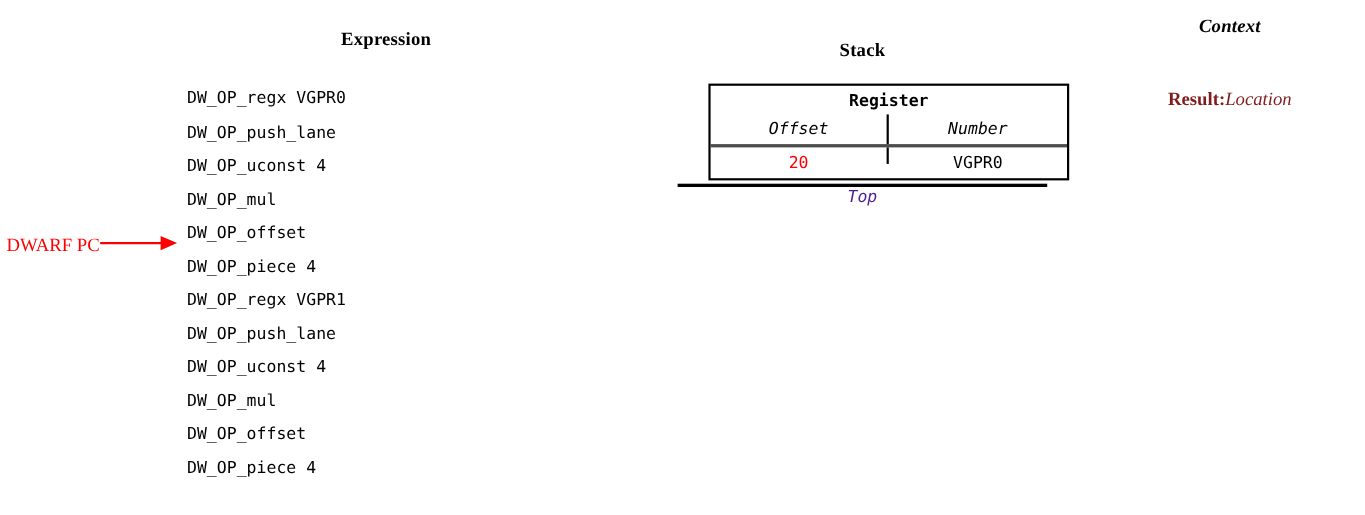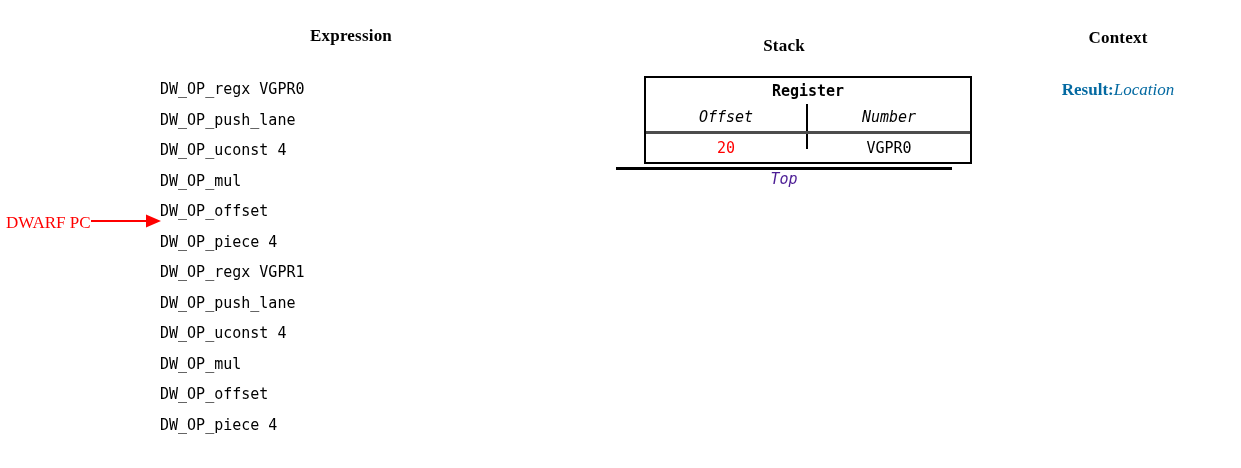--- a/index.html
+++ b/index.html
@@ -22,26 +22,26 @@
     font-family: "Liberation Serif", "DejaVu Serif", serif;
     font-weight: bold;
     font-size: 17px;
     color: #000000;
     white-space: nowrap;
     transform: translateX(-50%);
     letter-spacing: 0.2px;
   }
   #heading-expression { left: 351px; top: 26px; }
   #heading-stack      { left: 784px; top: 36px; }
-  #heading-context    { left: 1118px; top: 28px; }
+  #heading-context    { left: 1118px; top: 14px; font-style: italic; }
 
   
   #expression-list {
     position: absolute;
-    left: 160px;
+    left: 170px;
     top: 74px;
     font-family: "DejaVu Sans Mono", "Liberation Mono", monospace;
     font-size: 15px;
     color: #000000;
   }
   .expr-line {
     height: 30.5px;
     line-height: 30.5px;
     white-space: pre;
   }
@@ -146,21 +146,21 @@
     position: absolute;
     left: 1118px;
     top: 79px;
     transform: translateX(-50%);
     text-align: center;
     white-space: nowrap;
   }
   .context-line {
     font-family: "Liberation Serif", "DejaVu Serif", serif;
     font-size: 17px;
-    color: #0369a1;
+    color: #7f1d1d;
     line-height: 21px;
     white-space: nowrap;
   }
   .ctx-key { font-weight: bold; }
   .ctx-val { font-style: italic; }
 </style>
 </head>
 <body>
 
 <div id="page">

